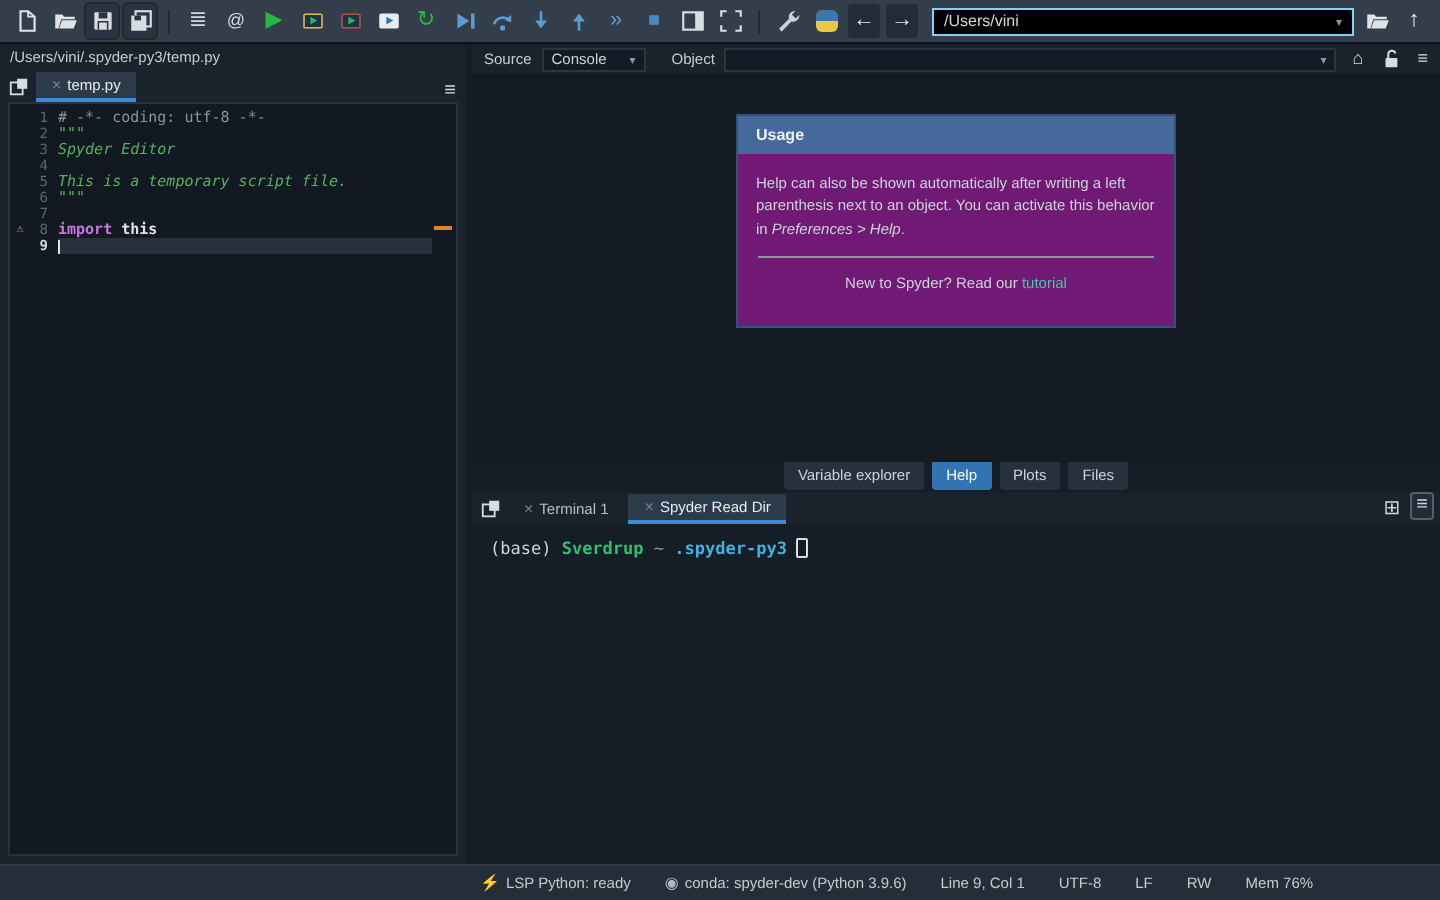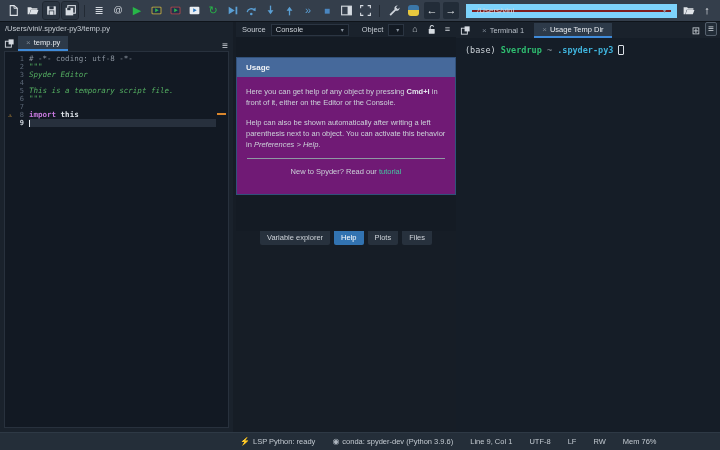--- a/index.html
+++ b/index.html
@@ -11,21 +11,21 @@
   .toolbar { height:22px; background:#343e4b; border-bottom:1px solid #0f141a;
              display:flex; align-items:center; padding:0 5px; gap:3px; }
   .tb-btn { width:16px; height:17px; display:flex; align-items:center; justify-content:center;
             background:transparent; border:none; border-radius:2px; cursor:default; flex:none; }
   .tb-btn.boxed { background:#2a3440; outline:1px solid #1f2731; }
   .tb-btn.dark  { background:#222c38; }
   .tb-btn .glyph { font-size:11px; line-height:1; }
   .tb-sep { width:1px; height:12px; background:#222a34; margin:0 3px; flex:none; }
   .python-logo { width:11px; height:11px; border-radius:3px; display:inline-block;
                  background:linear-gradient(180deg,#3b77a8 0 50%,#e8c83e 50% 100%); }
-  .cwd-combo { flex:1; height:14px; margin-left:4px; background:#7f1d1d; border:6px solid #7dd3fc;
+  .cwd-combo { flex:1; height:14px; margin-left:4px; background:#000000; border:1px solid #7dd3fc;
                display:flex; align-items:center; padding:0 5px; font-size:8px; color:#d2d7dd; }
   .combo-arrow { margin-left:auto; font-size:6px; color:#8a94a0; }
 
   
   .main { display:flex; height:410px; }
 
   
   .left-pane { width:233px; background:#1a222c; display:flex; flex-direction:column; flex:none; }
   .path-row { height:13px; font-size:7.5px; color:#c6ccd3; padding:2px 0 0 5px; white-space:nowrap; overflow:hidden; }
   .tabbar { height:16px; display:flex; align-items:flex-end; padding-left:3px; gap:2px; }
@@ -48,28 +48,28 @@
   .tok-comment { color:#8a939e; }
   .tok-string { color:#55b062; font-style:italic; }
   .tok-string-italic { color:#55b062; font-style:italic; }
   .tok-keyword { color:#c678dd; font-weight:bold; }
   .tok-plain { color:#dde2e8; font-weight:bold; }
   .warn-flag { position:absolute; right:2px; top:61px; width:9px; height:2px; background:#d9862c; }
 
   .vsplit { width:3px; background:#161d26; flex:none; }
 
   
-  .right-col { flex:1; display:flex; flex-direction:row; min-width:0; }
+  .right-col { flex:1; display:flex; flex-direction:column; min-width:0; }
 
   .help-section { height:224px; display:flex; flex-direction:column; background:#141b24; }
   .help-header { height:15px; background:#1a222c; display:flex; align-items:center;
                  font-size:7.5px; color:#c6ccd3; padding:0 6px; gap:5px; }
   .combo { background:#131a23; border:1px solid #2b3542; height:12px; display:flex;
            align-items:center; padding:0 4px; color:#ced3d9; font-size:7.5px; }
-  .source-combo { width:78px;text-align:center; }
+  .source-combo { width:52px;text-align:center; }
   .object-combo { flex:1; }
   .hh-icon { font-size:9px; color:#d2d7dd; margin-left:3px; line-height:1; }
   .help-content { flex:1; }
   .usage-box { width:220px; margin:20px auto 0; border:1px solid #31517a; background:#701a75; }
   .usage-header { height:19px; background:#46699b; color:#eef1f5; font-weight:bold; font-size:8px;
                   display:flex; align-items:center; padding:0 9px; }
   .usage-body { padding:9px 9px 8px; font-size:7.5px; color:#ccd2d9; line-height:1.5; }
   .usage-body p { margin:0 0 8px; }
   .usage-hr { border:none; border-top:1px solid #8f98a3; margin:2px 1px 7px; }
   .usage-footer { text-align:center; margin:0; }
@@ -367,21 +367,20 @@
                 <rect x="3" y="5.5" width="6.5" height="5" rx=".5" fill="#d7dce2"></rect>
                 <path d="M4.5 5.5V3.5a2 2 0 0 1 3.9-.6" fill="none" stroke="#d7dce2" stroke-width="1.1"></path>
               </svg>
             </span>
           <span class="hh-icon">≡</span>
         </div>
         <div class="help-content">
           <div class="usage-box">
             <div class="usage-header">Usage</div>
             <div class="usage-body">
-              <p><span>Here you can get help of any object by pressing </span><span class="b">Cmd+I</span><span> in front of it, either on the Editor or the Console.</span></p>
               <p><span>Help can also be shown automatically after writing a left parenthesis next to an object. You can activate this behavior in </span><span class="i">Preferences &gt; Help</span><span>.</span></p>
               <hr class="usage-hr">
               <p class="usage-footer"><span>New to Spyder? Read our </span><span class="link">tutorial</span></p>
             </div>
           </div>
         </div>
         <div class="pane-tabs" id="help-tabs">
             <div class="ptab">Variable explorer</div>
             <div class="ptab active">Help</div>
             <div class="ptab">Plots</div>
@@ -398,21 +397,21 @@
                   <rect x="5" y="1.5" width="5.5" height="5.5" fill="#d7dce2"></rect>
                 </svg>
               </span>
             </span>
             <div class="tab">
               <span class="close">×</span>
               <span>Terminal 1</span>
             </div>
             <div class="tab active">
               <span class="close">×</span>
-              <span>Usage Temp Dir</span>
+              <span>Spyder Read Dir</span>
             </div>
             <span style="margin-left: auto;"></span>
             <span class="term-icon">⊞</span>
             <span class="term-icon boxed">≡</span>
           </div>
         <div class="term-content">
           <div id="term-prompt"><span class="t-plain">(base) </span><span class="t-green">Sverdrup</span><span class="t-dim"> ~  </span><span class="t-cyan">.spyder-py3</span><span class="cursor-block"></span></div>
         </div>
       </div>
 

